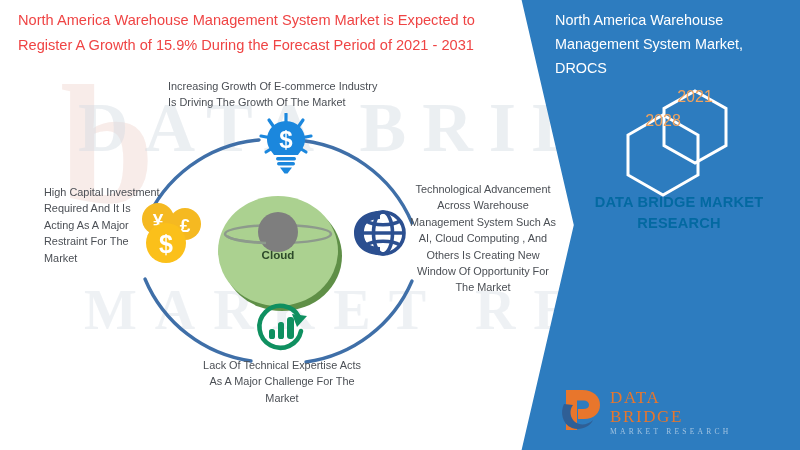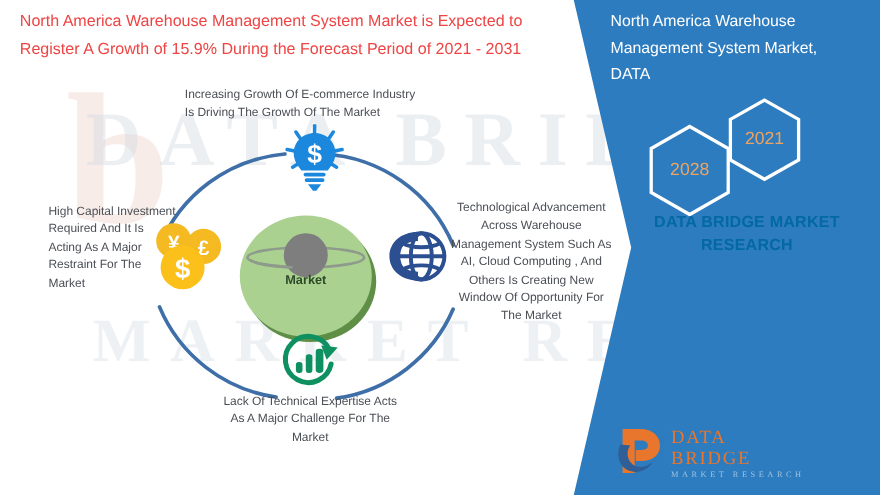--- a/index.html
+++ b/index.html
@@ -53,28 +53,28 @@
   }
   .brand-line{
     position:absolute;right:2px;top:192px;width:238px;
     text-align:center;color:#0369a1;font-weight:700;
     font-size:14.6px;line-height:21px;letter-spacing:.2px;
   }
 
   
   .hex{
     position:absolute;
-    display:flex;align-items:center;justify-content:center;
+    display:flex;align-items:flex-start;justify-content:center;
     color:#f0a35e;font-size:16px;font-weight:400;
     background:transparent;
   }
   .hex svg{position:absolute;inset:0;}
   .hex span{position:relative;z-index:2;}
   #hex-2021{left:660px;top:88px;width:70px;height:78px;}
-  #hex-2028{left:588px;top:112px;width:78px;height:86px;}
+  #hex-2028{left:624px;top:112px;width:78px;height:86px;}
 
   
   .logo{position:absolute;left:558px;top:386px;width:180px;height:46px;}
   .logo .ltxt{position:absolute;left:52px;top:2px;}
   .logo .l1{
     font-family:"Liberation Serif", serif;color:#e8762c;
     font-size:17px;letter-spacing:1.6px;font-weight:400;line-height:19px;
   }
   .logo .l2{
     font-family:"Liberation Serif", serif;color:#9fc2e0;
@@ -132,21 +132,21 @@
       </g>
     </svg>
 
     <div class="center-oval"></div>
     <svg width="120" height="60" style="position:absolute;left:98px;top:84px;">
       <ellipse cx="60" cy="32" rx="53" ry="9" fill="none" stroke="#8d9a8c" stroke-width="2.4"></ellipse>
       <circle cx="60" cy="30" r="20" fill="#7e7e7e"></circle>
       <path d="M 9 34 A 53 9 0 0 0 48 41" fill="none" stroke="#8d9a8c" stroke-width="2.4"></path>
     </svg>
     <div class="center-label">
-      <div>Market</div>
+      <div>Cloud</div>
     </div>
   </div>
 
   <svg class="icon-abs" id="icon-bulb" viewBox="0 0 56 62">
     <g stroke="#1b87dd" stroke-width="3.2" stroke-linecap="round">
       <line x1="28" y1="1" x2="28" y2="9"></line>
       <line x1="11" y1="7" x2="15.5" y2="13.5"></line>
       <line x1="45" y1="7" x2="40.5" y2="13.5"></line>
       <line x1="3" y1="23" x2="11" y2="24.5"></line>
       <line x1="53" y1="23" x2="45" y2="24.5"></line>
@@ -193,21 +193,21 @@
   <div class="node-text" id="txt-top">Increasing Growth Of E-commerce Industry  Is Driving The Growth Of The Market</div>
   <div class="node-text" id="txt-left">High Capital Investment Required  And It Is Acting As A Major Restraint For The Market</div>
   <div class="node-text" id="txt-right">Technological Advancement Across Warehouse Management System Such As AI, Cloud Computing , And Others Is Creating New Window Of Opportunity For The Market</div>
   <div class="node-text" id="txt-bottom">Lack Of Technical Expertise Acts As A Major Challenge For The Market</div>
 
   <div class="panel"></div>
 
   <div class="panel-title">
     <div>North America Warehouse</div>
     <div>Management System Market,</div>
-    <div>DATA</div>
+    <div>DROCS</div>
   </div>
 
   <div class="hex" id="hex-2021">
     <svg viewBox="0 0 70 78">
       <polygon points="35,3 66,20.5 66,57.5 35,75 4,57.5 4,20.5" fill="none" stroke="#ffffff" stroke-width="3"></polygon>
     </svg>
     <span>2021</span>
   </div>
 
   <div class="hex" id="hex-2028">

